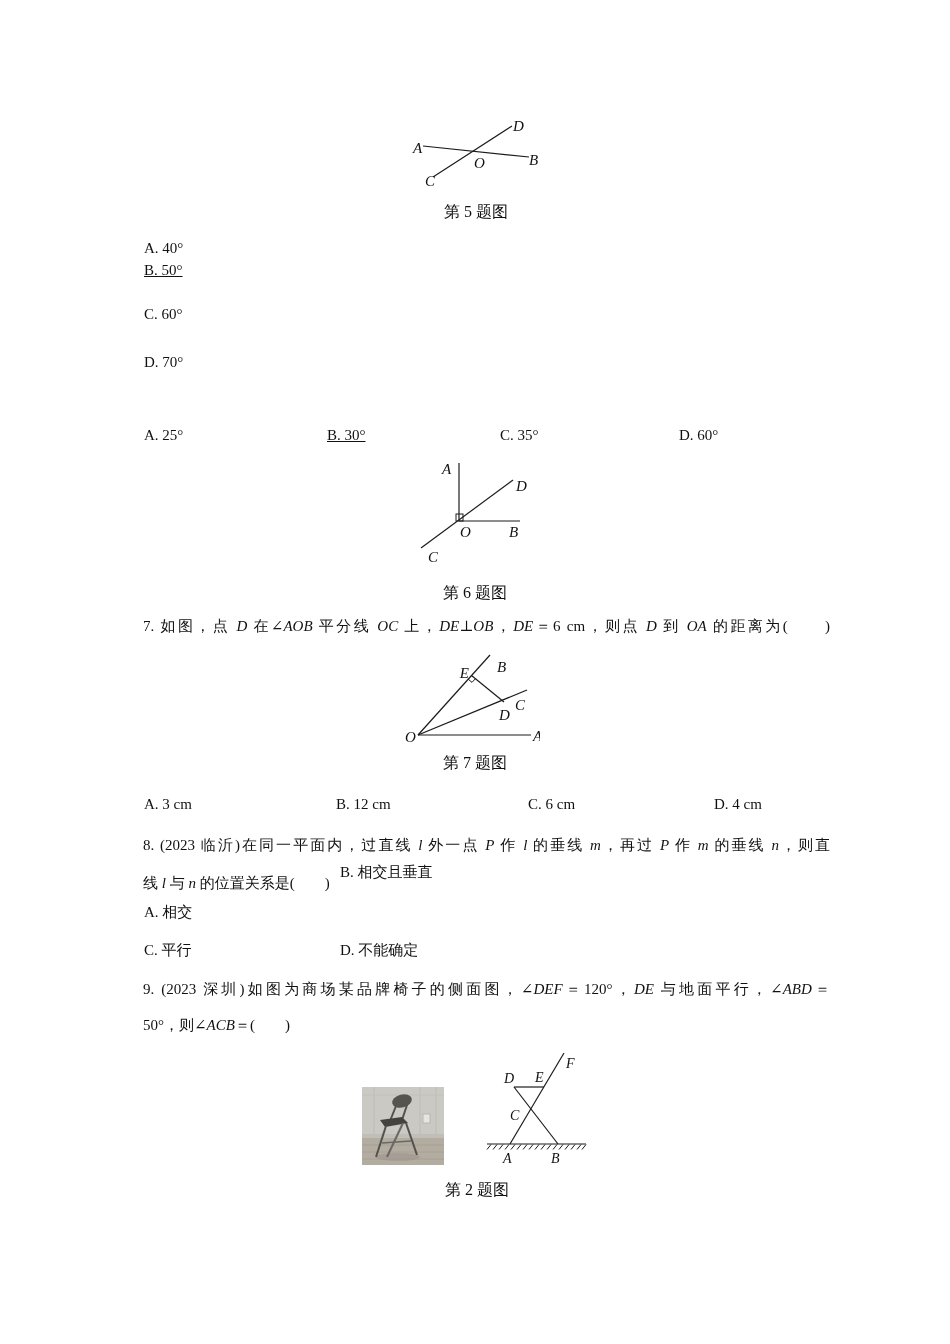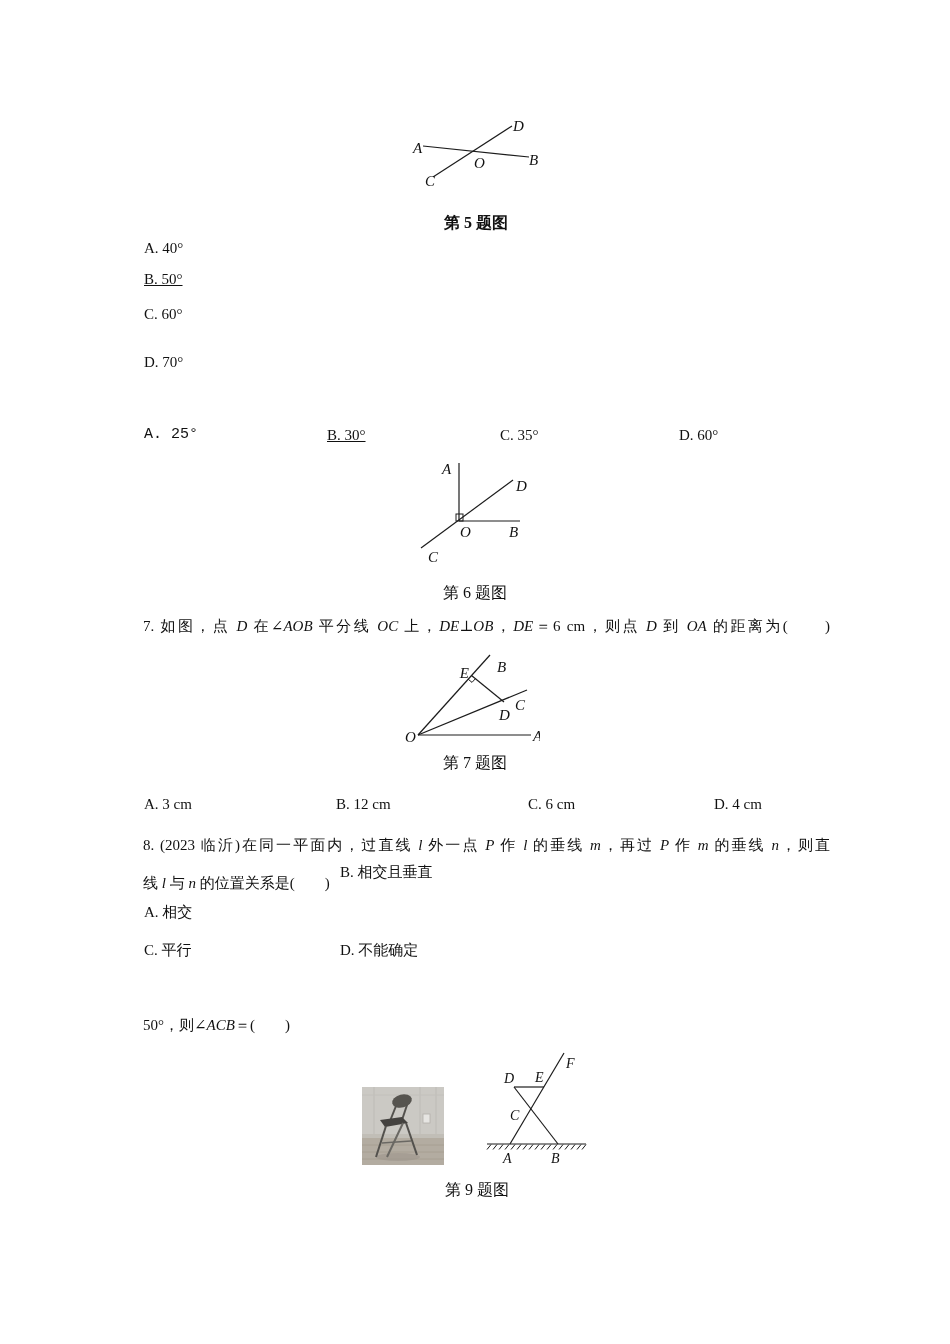--- a/index.html
+++ b/index.html
@@ -22,28 +22,28 @@
 
   <svg class="fig" style="left:400px;top:112px;" width="150" height="80" viewBox="0 0 150 80">
     <line class="stroke" x1="23" y1="34" x2="129" y2="45"></line>
     <line class="stroke" x1="33" y1="65" x2="112" y2="14"></line>
     <text x="13" y="41">A</text>
     <text x="113" y="19">D</text>
     <text x="129" y="53">B</text>
     <text x="25" y="74">C</text>
     <text x="74" y="56">O</text>
   </svg>
-  <div class="caption" style="left:396px;top:213px;width:160px;font-weight:bold;">第 5 题图</div>
+  <div class="caption" style="left:396px;top:202px;width:160px;">第 5 题图</div>
 
   <div class="tl" style="left:144px;top:238px;">A. 40°</div>
-  <div class="tl" style="left:144px;top:269px;text-decoration:underline;">B. 50°</div>
+  <div class="tl" style="left:144px;top:260px;text-decoration:underline;">B. 50°</div>
   <div class="tl" style="left:144px;top:304px;">C. 60°</div>
   <div class="tl" style="left:144px;top:352px;">D. 70°</div>
 
-  <div class="tl" style="left:144px;top:425px;font-family:Liberation Mono, monospace;">A. 25°</div>
+  <div class="tl" style="left:144px;top:425px;">A. 25°</div>
   <div class="tl" style="left:327px;top:425px;text-decoration:underline;">B. 30°</div>
   <div class="tl" style="left:500px;top:425px;">C. 35°</div>
   <div class="tl" style="left:679px;top:425px;">D. 60°</div>
 
   <svg class="fig" style="left:415px;top:455px;" width="130" height="112" viewBox="0 0 130 112">
     <line class="stroke" x1="44" y1="8" x2="44" y2="66"></line>
     <line class="stroke" x1="44" y1="66" x2="105" y2="66"></line>
     <line class="stroke" x1="6" y1="93" x2="98" y2="25"></line>
     <rect class="thin" x="41" y="59" width="7" height="7"></rect>
     <text x="27" y="19">A</text>
@@ -76,20 +76,21 @@
   <div class="tl" style="left:528px;top:794px;">C. 6 cm</div>
   <div class="tl" style="left:714px;top:794px;">D. 4 cm</div>
 
   <div class="tl stem" style="left:143px;top:835px;"><span>8. (2023 临沂)在同一平面内，过直线 </span><span class="var">l</span><span> 外一点 </span><span class="var">P</span><span> 作 </span><span class="var">l</span><span> 的垂线 </span><span class="var">m</span><span>，再过 </span><span class="var">P</span><span> 作 </span><span class="var">m</span><span> 的垂线 </span><span class="var">n</span><span>，则直</span></div>
   <div class="tl" style="left:143px;top:873px;"><span>线 </span><span class="var">l</span><span> 与 </span><span class="var">n</span><span> 的位置关系是(　　)</span></div>
   <div class="tl" style="left:144px;top:902px;">A. 相交</div>
   <div class="tl" style="left:340px;top:862px;">B. 相交且垂直</div>
   <div class="tl" style="left:144px;top:940px;">C. 平行</div>
   <div class="tl" style="left:340px;top:940px;text-align:right;">D. 不能确定</div>
 
+  <div class="tl stem" style="left:143px;top:979px;"><span>9. (2023 深圳)如图为商场某品牌椅子的侧面图，∠</span><span class="var">DEF</span><span>＝120°，</span><span class="var">DE</span><span> 与地面平行，∠</span><span class="var">ABD</span><span>＝</span></div>
   <div class="tl" style="left:143px;top:1015px;"><span>50°，则∠</span><span class="var">ACB</span><span>＝(　　)</span></div>
 
   <svg class="fig" style="left:362px;top:1087px;" width="82" height="78" viewBox="0 0 82 78">
     <rect x="0" y="0" width="82" height="78" fill="#cbc9c4"></rect>
     <line x1="12" y1="0" x2="12" y2="48" stroke="#bdbbb6" stroke-width="1"></line>
     <line x1="58" y1="0" x2="58" y2="48" stroke="#bdbbb6" stroke-width="1"></line>
     <line x1="74" y1="0" x2="74" y2="48" stroke="#bdbbb6" stroke-width="1"></line>
     <line x1="0" y1="8" x2="82" y2="8" stroke="#c2c0bb" stroke-width="1"></line>
     <rect x="61" y="27" width="7" height="9" fill="#e6e5e2" stroke="#b2b0ab" stroke-width="0.8"></rect>
     <rect x="0" y="47" width="82" height="4" fill="#c1beb7"></rect>
@@ -116,15 +117,15 @@
     <line class="stroke" x1="25" y1="94" x2="79" y2="3"></line>
     <line class="stroke" x1="73" y1="94" x2="29" y2="37"></line>
     <line class="stroke" x1="29" y1="37" x2="59" y2="37"></line>
     <text x="81" y="18">F</text>
     <text x="19" y="33">D</text>
     <text x="50" y="32">E</text>
     <text x="25" y="70">C</text>
     <text x="18" y="113">A</text>
     <text x="66" y="113">B</text>
   </svg>
-  <div class="caption" style="left:417px;top:1180px;width:120px;">第 9 题图</div>
+  <div class="caption" style="left:417px;top:1180px;width:120px;">第 2 题图</div>
 
 </div>
 
 </body></html>

